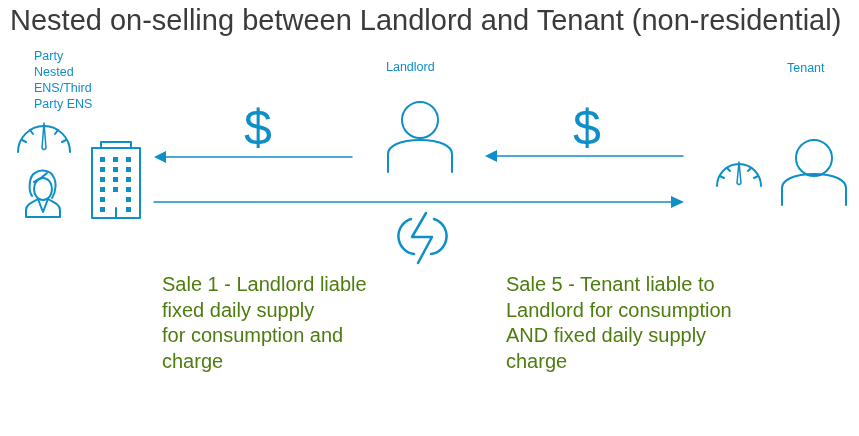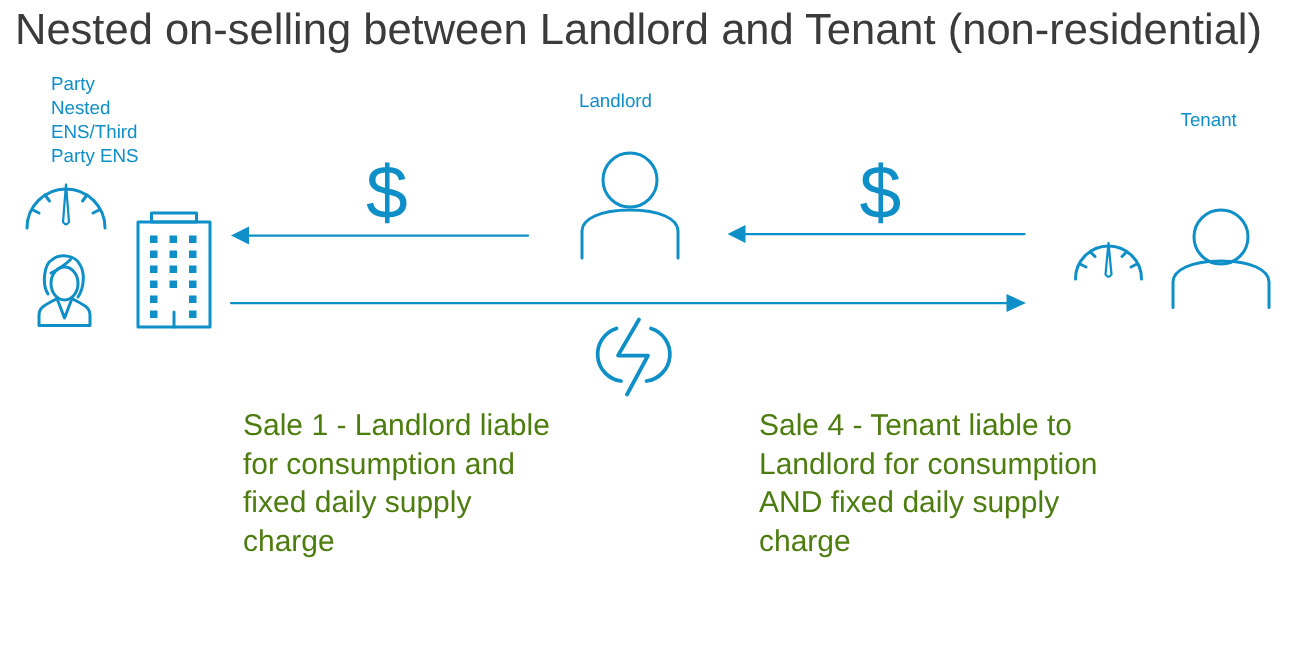--- a/index.html
+++ b/index.html
@@ -3,21 +3,21 @@
   <meta charset="utf-8">
   <style>
     html, body { margin: 0; padding: 0; background: #ffffff; }
     body { width: 859px; height: 436px; position: relative; overflow: hidden;
            font-family: "Liberation Sans", sans-serif; }
     .abs { position: absolute; }
     .title { left: 10px; top: 4px; font-size: 29px; color: #3b3b3b; white-space: nowrap; }
     .party-label { font-size: 12.5px; color: #0f8fc7; line-height: 16px; }
     .strata-label { left: 34px; top: 48px; width: 90px; }
     .landlord-label { left: 386px; top: 59px; }
-    .tenant-label { left: 787px; top: 72px; }
+    .tenant-label { left: 787px; top: 60px; }
     .dollar { font-size: 50px; color: #0f8fc7; line-height: 50px; }
     .desc { font-size: 20px; color: #4d7c0f; line-height: 25.5px; }
     .desc1 { left: 162px; top: 272px; width: 250px; }
     .desc2 { left: 506px; top: 272px; width: 260px; }
     svg { position: absolute; left: 0; top: 0; }
   </style>
 </head>
 <body>
 
 <div class="abs title">Nested on-selling between Landlord and Tenant (non-residential)</div>
@@ -115,22 +115,22 @@
 
   <g fill="#0f8fc7" stroke="none">
     <polygon points="154,157 166,151 166,163"></polygon>
     <polygon points="485,156 497,150 497,162"></polygon>
     <polygon points="684,202 671,196 671,208"></polygon>
   </g>
 </svg>
 
 <div class="abs desc desc1">
   <div>Sale 1 - Landlord liable</div>
+  <div>fixed daily supply</div>
   <div>for consumption and</div>
-  <div>fixed daily supply</div>
   <div>charge</div>
 </div>
 <div class="abs desc desc2">
-  <div>Sale 4 - Tenant liable to</div>
+  <div>Sale 5 - Tenant liable to</div>
   <div>Landlord for consumption</div>
   <div>AND fixed daily supply</div>
   <div>charge</div>
 </div>
 
 </body></html>

